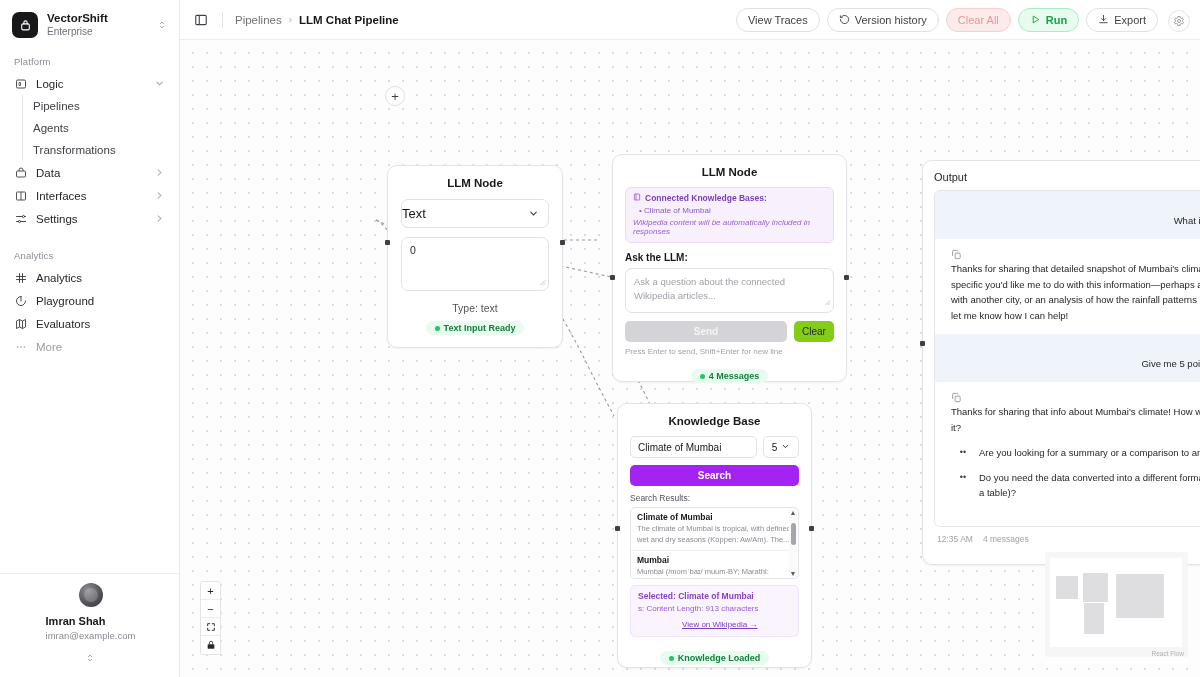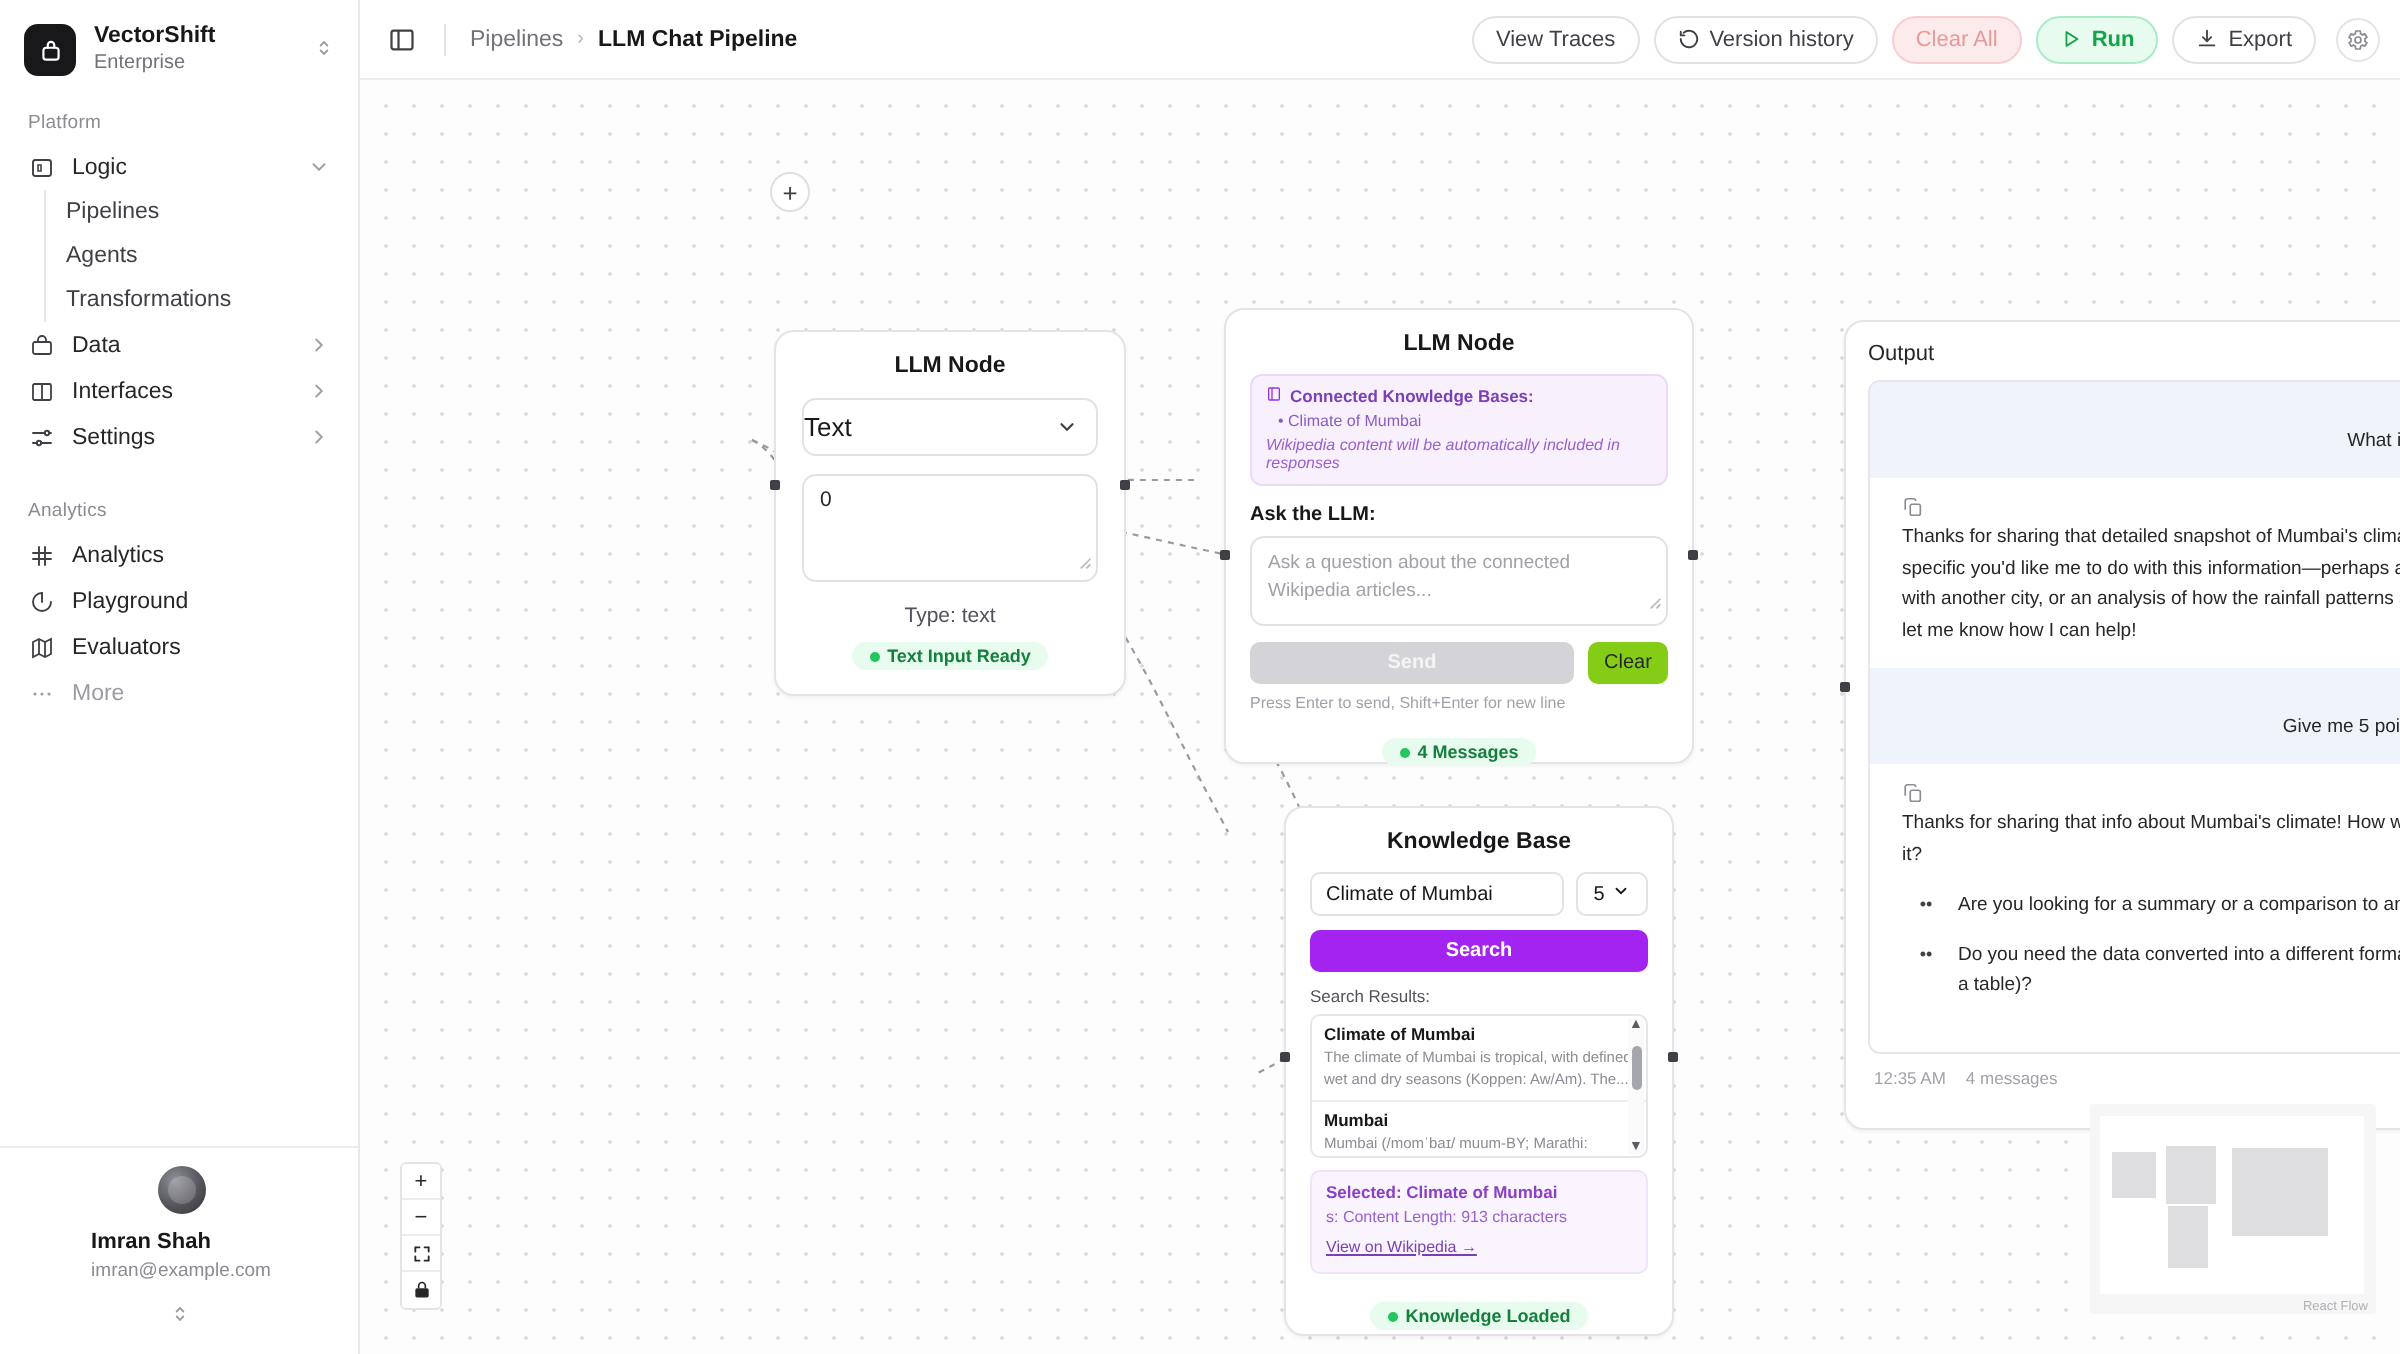--- a/index.html
+++ b/index.html
@@ -70,21 +70,21 @@
   #topbar {
     height: 40px; flex: 0 0 40px; border-bottom: 1px solid #ececee;
     display: flex; align-items: center; padding: 0 10px 0 12px; gap: 8px; background:#fff;
   }
   .panel-toggle { width: 18px; height: 18px; color: #3f3f46; display:flex; align-items:center; justify-content:center; cursor:pointer;}
   .vdiv { width: 1px; height: 16px; background: #e4e4e7; margin: 0 4px; }
   .crumbs { display: flex; align-items: center; gap: 7px; font-size: 11.5px; }
   .crumb-root { color: #71717a; cursor: pointer; }
   .crumb-sep { color: #b7b7be; font-size: 10px; }
   .crumb-cur { color: #18181b; font-weight: 600; }
-  .topbar-right { margin-left: auto; display: flex; align-items: center; gap: 7px; }
+  .topbar-right { margin-left: auto; display: flex; align-items: flex-end; gap: 7px; }
   .tbtn {
     height: 24px; border-radius: 12px; border: 1px solid #e2e2e6; background: #fff;
     display: flex; align-items: center; gap: 5px; padding: 0 11px;
     font-size: 11px; color: #3f3f46; cursor: pointer; white-space: nowrap;
   }
   .tbtn svg { display:block; }
   .tbtn.green { background: #d9f7e3; border-color: #a7e8c2; color: #1a7f46; font-weight: 600; }
   .tbtn.green-outline { background: #e8fbef; border-color: #a9ecc5; color: #16a34a; font-weight: 600; }
   .tbtn.red-ghost { background: #fdeaea; border-color: #f7cfcf; color: #e79a9a; }
   .gear-btn {
@@ -155,21 +155,21 @@
     flex: 1; height: 21px; border-radius: 5px; background: #d4d4d8; color: #f4f4f5;
     font-size: 10px; font-weight: 600; display: flex; align-items: center; justify-content: center; cursor: pointer;
   }
   .btn-clear {
     width: 40px; height: 21px; border-radius: 5px; background: #84cc16; color: #27272a;
     font-size: 10px; display: flex; align-items: center; justify-content: center; cursor: pointer;
   }
   .hint { font-size: 8px; color: #a1a1aa; margin-top: 5px; }
 
   
-  #node-kb { left: 462px; top: 363px; width: 195px; height: 265px; padding: 11px 12px 9px; }
+  #node-kb { left: 437px; top: 363px; width: 195px; height: 265px; padding: 11px 12px 9px; }
   .kbrow { display: flex; gap: 6px; margin-top: 9px; }
   .kb-input {
     flex: 1; height: 22px; border: 1px solid #e2e2e6; border-radius: 5px; background: #fff;
     font-size: 10px; color: #18181b; padding: 0 7px; display: flex; align-items: center;
   }
   .kb-num {
     width: 36px; height: 22px; border: 1px solid #e2e2e6; border-radius: 5px; background: #fff;
     font-size: 10px; color: #18181b; display: flex; align-items: center; justify-content: center;
     gap: 4px; position: relative; cursor: pointer;
   }
@@ -193,21 +193,21 @@
     display: flex; flex-direction: column; align-items: center; justify-content: space-between;
     background: #fafafa;
   }
   .r-thumb { position:absolute; top: 14px; width: 5px; height: 22px; border-radius: 3px; background: #a6a6ad; }
   .arrw { color: #5b5b62; font-size: 7px; line-height: 1; }
   .sel-box {
     margin-top: 6px; background: #faf4fe; border: 1px solid #f0e2fb; border-radius: 5px; padding: 5px 7px;
   }
   .sel-t { font-size: 8.5px; font-weight: 700; color: #8b3fc4; }
   .sel-b { font-size: 8px; color: #9a5fd0; margin-top: 3px; }
-  .sel-l { font-size: 8px; color: #7a3fb8; margin-top: 3px; text-decoration: underline; cursor: pointer; display:inline-block;}
+  .sel-l { font-size: 8px; color: #7a3fb8; margin-top: 3px; text-decoration: underline; cursor: pointer; display:inline-block;margin-left:44px;}
 
   
   #node-output {
     left: 742px; top: 120px; width: 430px; height: 405px; padding: 10px 11px 8px;
   }
   .out-title { font-size: 11px; color: #27272a; }
   .chatbox {
     margin-top: 7px; height: 337px; border: 1px solid #e6e6ea; border-radius: 6px;
     background: #fff; overflow: hidden; position: relative;
   }

